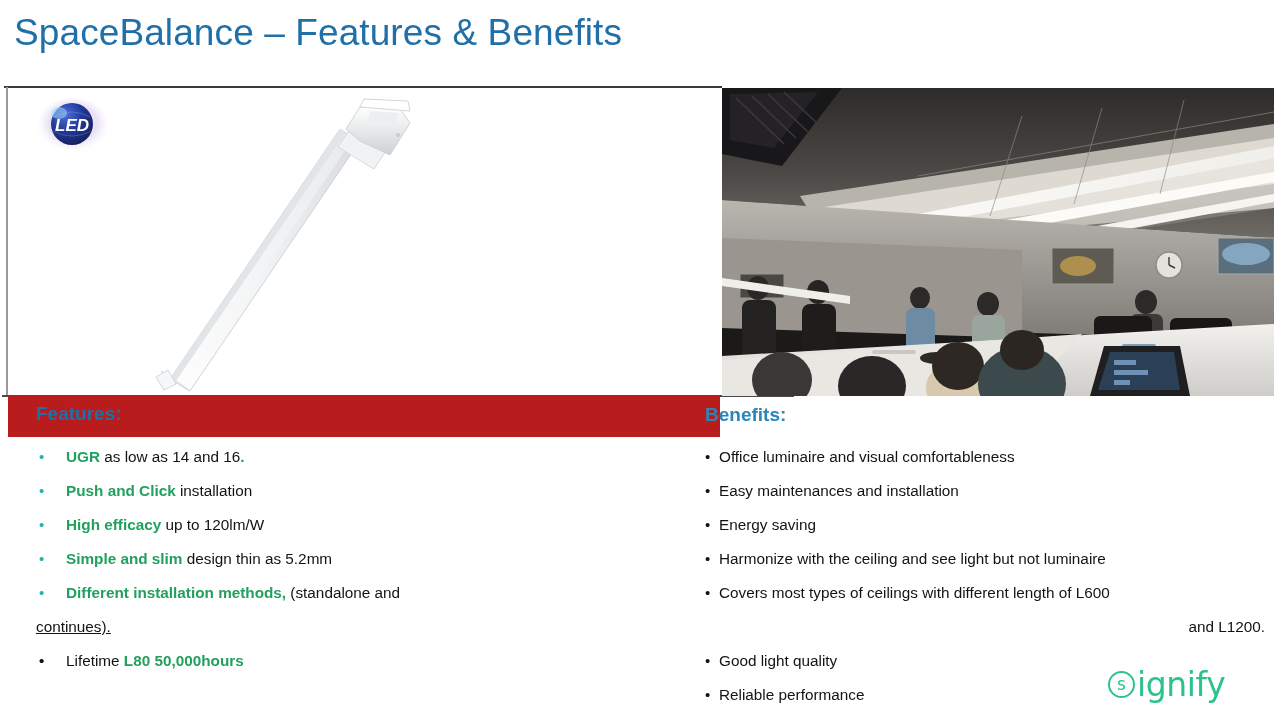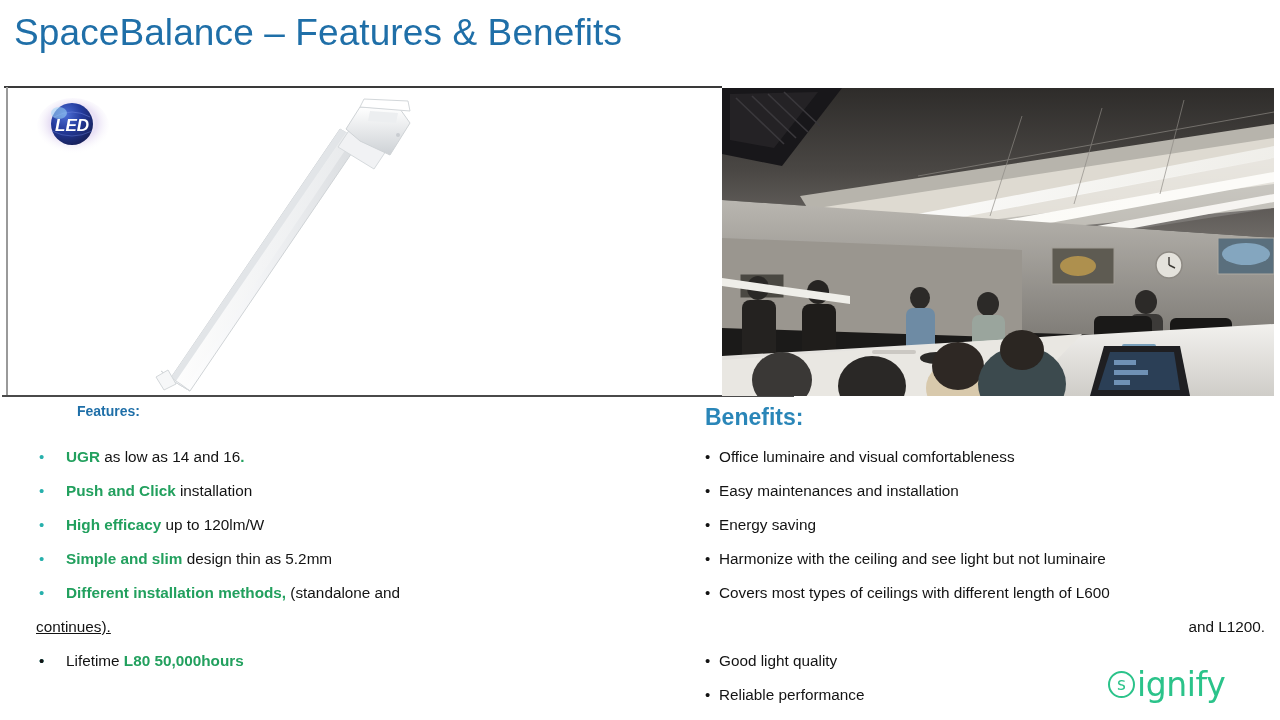--- a/index.html
+++ b/index.html
@@ -50,22 +50,22 @@
     height: 2px;
     background: #4a4a4a;
   }
 
   
   .product-panel {
     position: absolute;
     left: 8px;
     top: 89px;
     width: 712px;
-    height: 306px;
-    background: #fef9c3;
+    height: 348px;
+    background: #b91c1c;
     overflow: hidden;
   }
 
   .led-badge {
     position: absolute;
     left: 28px;
     top: 8px;
     width: 74px;
     height: 58px;
   }
@@ -88,30 +88,29 @@
     left: 0;
     top: 400px;
     width: 700px;
     height: 320px;
   }
 
   .head-features {
     position: absolute;
     left: 36px;
     top: 3px;
-    font-size: 14px;
+    font-size: 19px;
     font-weight: bold;
     color: #1f6fa8;
-    margin-left: 41px;
   }
   .head-benefits {
     position: absolute;
     left: 705px;
     top: 404px;
-    font-size: 23px;
+    font-size: 19px;
     font-weight: bold;
     color: #2a86b8;
   }
 
   
   .feat-list {
     position: absolute;
     left: 36px;
     top: 40px;
     width: 640px;

